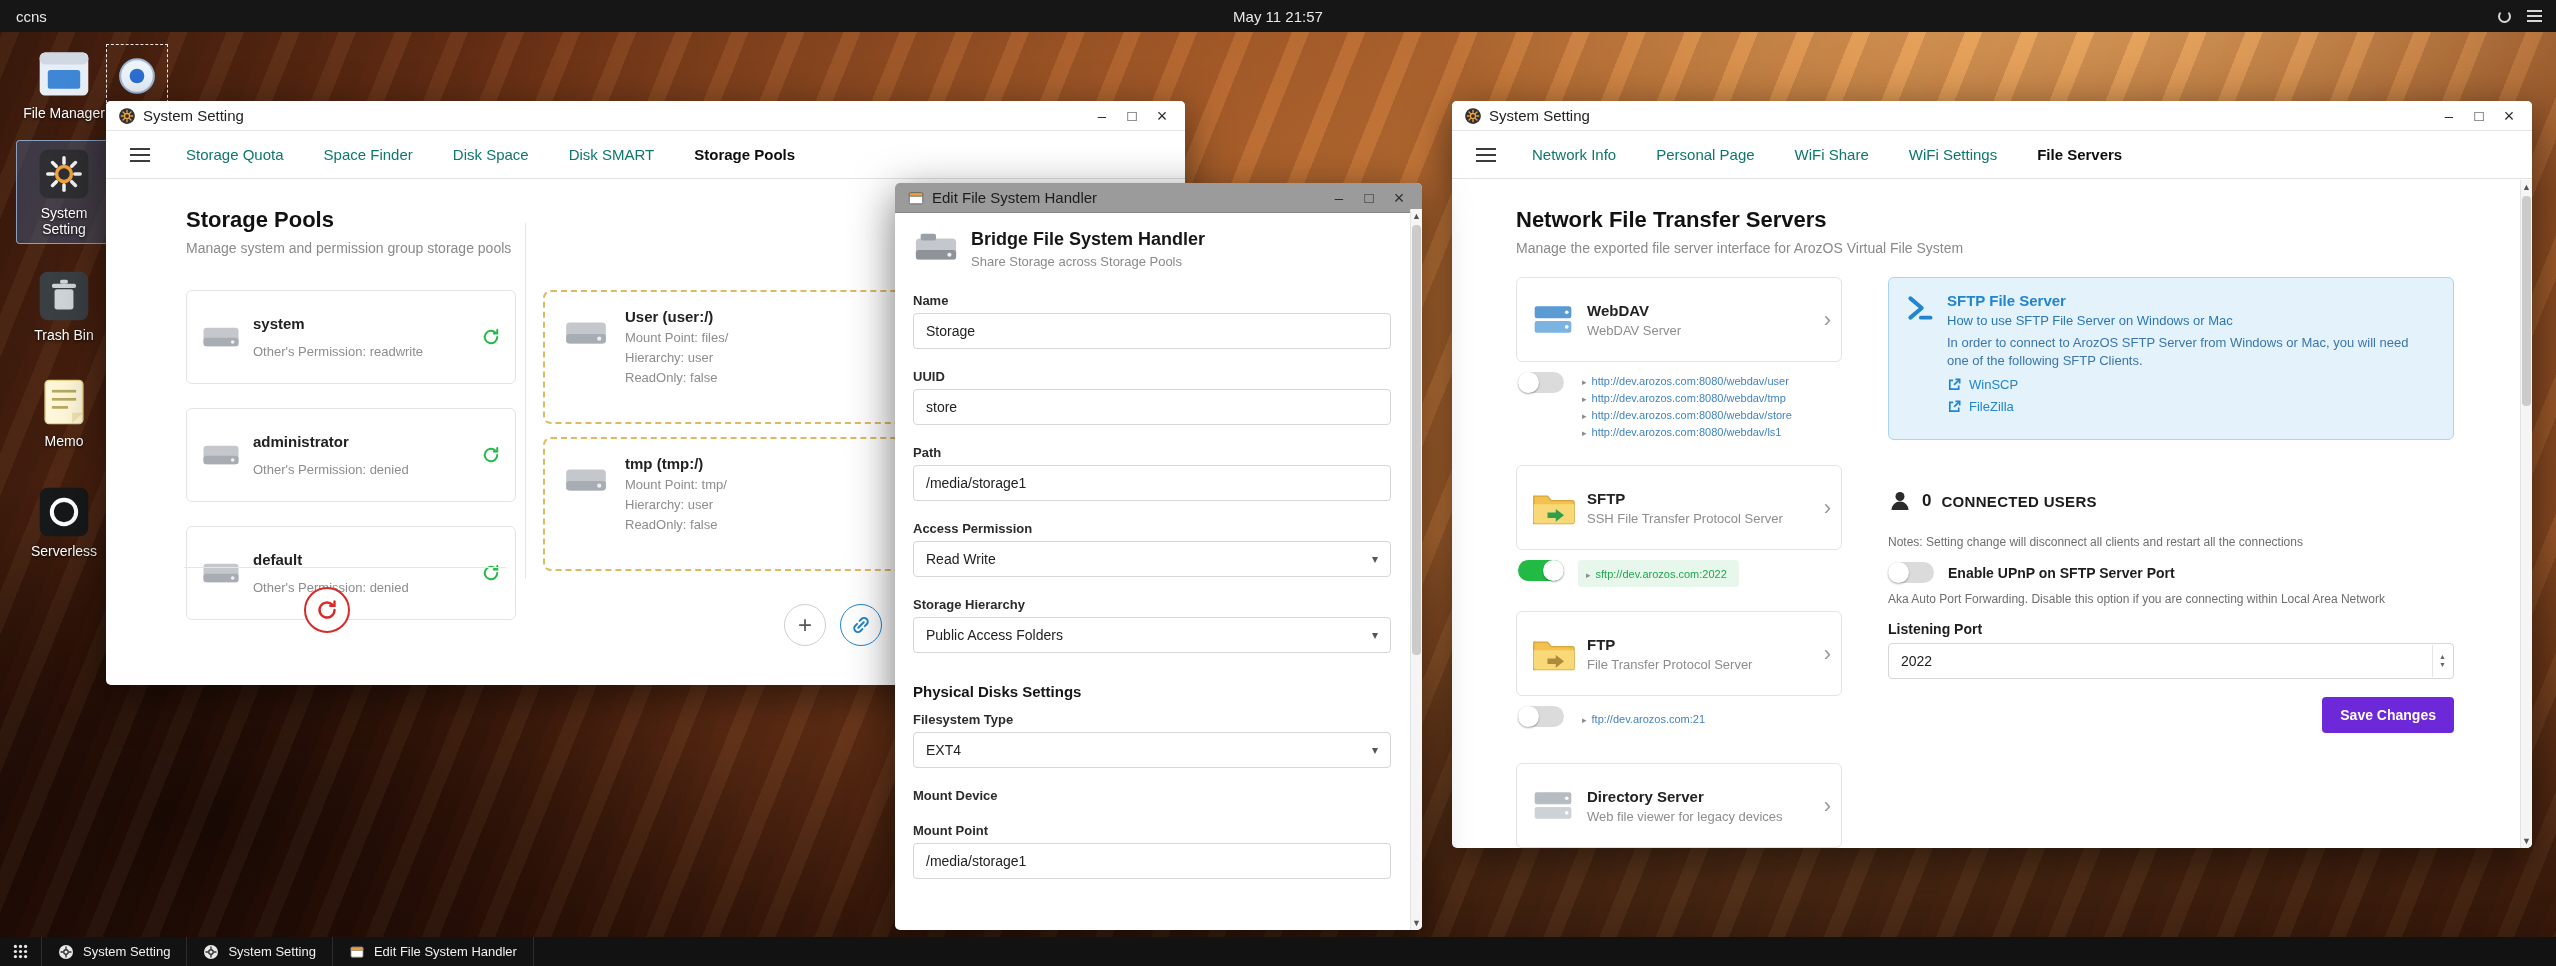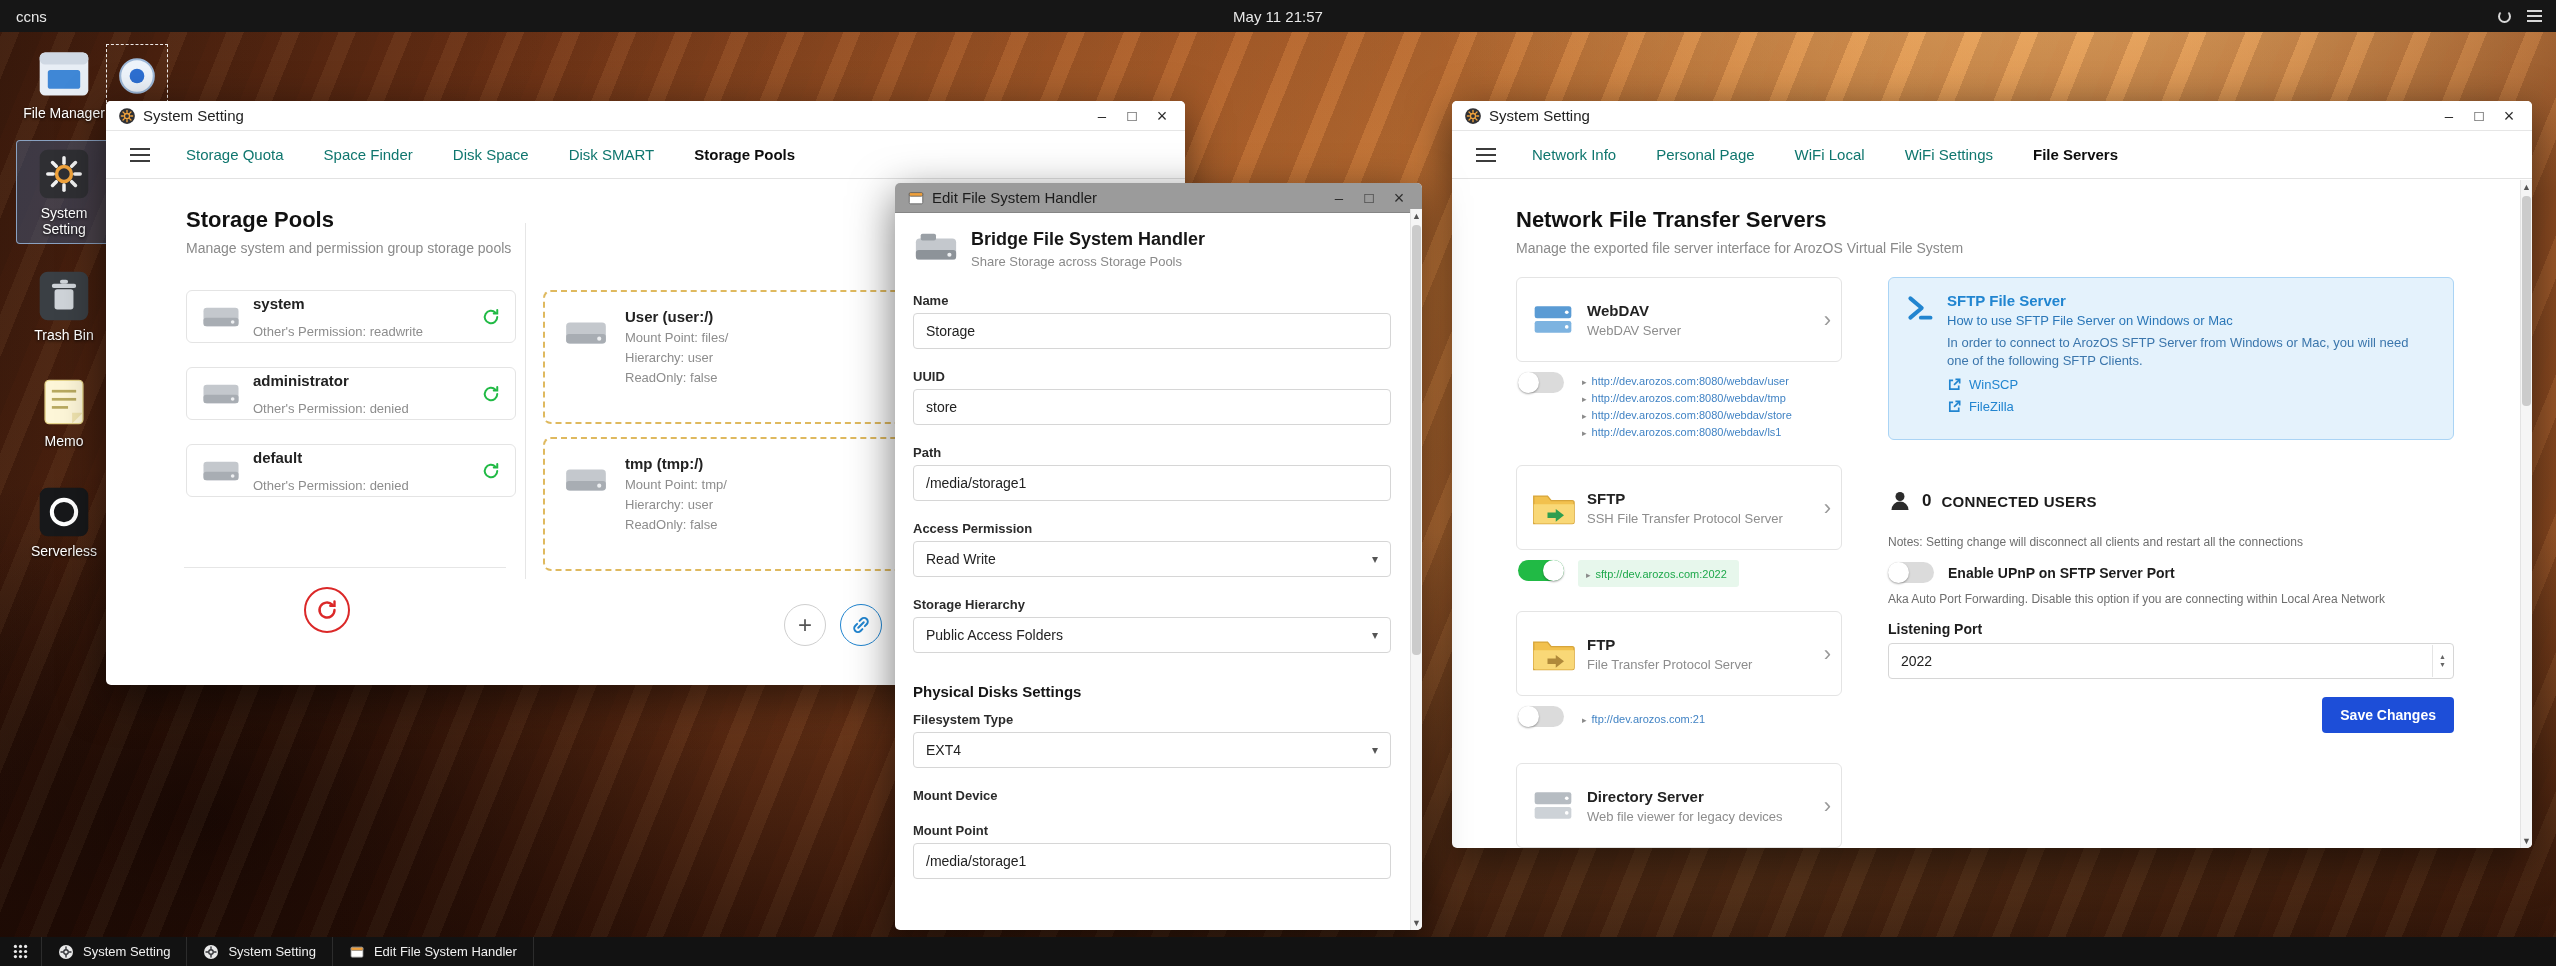--- a/index.html
+++ b/index.html
@@ -50,21 +50,21 @@
   .burger { width:20px; margin:0 16px 0 14px; flex:none; }
   .burger span { display:block; height:2px; background:#3c3c3c; margin:4px 0; }
   .tab { padding:0 20px; font-size:15px; color:#0f766e; line-height:48px; white-space:nowrap; }
   .tab.active { font-weight:700; color:#0d0d0d; }
   .sec-title { font-size:22px; font-weight:700; color:#111; }
   .sec-sub { font-size:14px; color:#8a8a8a; margin-top:7px; }
 
   
   .w1-head { position:absolute; left:80px; top:106px; }
   .w1-left { position:absolute; left:80px; top:189px; width:330px; }
-  .pool-card { height:53px; border:1px solid #e4e4e4; border-radius:6px; background:#fff;
+  .pool-card { height:94px; border:1px solid #e4e4e4; border-radius:6px; background:#fff;
     display:flex; align-items:center; padding:0 14px; margin-bottom:24px; }
   .pc-disk { width:40px; height:30px; flex:none; }
   .pc-text { margin-left:12px; }
   .pc-name { font-size:15px; font-weight:700; color:#222; }
   .pc-perm { font-size:13px; color:#8d8d8d; margin-top:12px; }
   .pc-sync { margin-left:auto; width:20px; height:20px; }
   .w1-divider-v { position:absolute; left:419px; top:122px; height:356px; width:1px; background:#e6e6e6; }
   .w1-divider-h { position:absolute; left:78px; top:466px; width:322px; height:1px; background:#e6e6e6; }
   .w1-right { position:absolute; left:437px; top:189px; width:560px; }
   .mount-card { height:134px; border:2px dashed #dfb95e; border-radius:8px; padding:16px 18px; margin-bottom:13px; display:flex; background:#fff; }
@@ -139,21 +139,21 @@
   .conn-label { font-size:15px; font-weight:700; color:#1b1b1b; letter-spacing:.3px; }
   .conn-note { position:absolute; top:258px; left:0; font-size:12px; color:#6e6e6e; }
   .upnp-row { position:absolute; top:285px; left:0; display:flex; align-items:center; }
   .upnp-label { font-size:14px; font-weight:700; color:#1d1d1d; margin-left:14px; }
   .upnp-desc { position:absolute; top:315px; left:0; font-size:12px; color:#6e6e6e; }
   .port-label { position:absolute; top:344px; left:0; font-size:14px; font-weight:700; color:#1d1d1d; }
   .port-box { position:absolute; top:366px; left:0; width:566px; height:36px; border:1px solid #d6d6d6; border-radius:4px; background:#fff; }
   .port-box input { position:absolute; inset:0; border:none; outline:none; padding:0 12px; font-size:14px; font-family:inherit; color:#222; background:transparent; width:100%; }
   .spin { position:absolute; right:1px; top:1px; bottom:1px; width:20px; border-left:1px solid #e4e4e4;
     display:flex; flex-direction:column; align-items:center; justify-content:center; font-size:7px; color:#666; line-height:8px; }
-  .save-btn { position:absolute; right:0; top:420px; background:#1d4ed8; color:#fff; font-size:14px; font-weight:700;
+  .save-btn { position:absolute; right:0; top:420px; background:#6d28d9; color:#fff; font-size:14px; font-weight:700;
     border:none; border-radius:4px; padding:0 18px; height:36px; font-family:inherit; }
 
   
   .taskbar { position:absolute; left:0; right:0; bottom:0; height:29px; background:#121212; z-index:60;
     display:flex; align-items:center; }
   .tb-launch { padding:0 12px; display:flex; align-items:center; height:100%; }
   .tb-sep { width:1px; height:100%; background:#2c2c2c; flex:none; }
   .tk-item { display:flex; align-items:center; gap:9px; padding:0 16px; height:100%; color:#f0f0f0; font-size:13px; white-space:nowrap; }
   .tk-ico { width:16px; height:16px; flex:none; }
 </style>
@@ -394,21 +394,21 @@
     </span>
   </div>
   <div class="tabbar">
     <span class="burger">
         <span></span>
         <span></span>
         <span></span>
       </span>
     <span class="tab">Network Info</span>
     <span class="tab">Personal Page</span>
-    <span class="tab">WiFi Local</span>
+    <span class="tab">WiFi Share</span>
     <span class="tab">WiFi Settings</span>
     <span class="tab active">File Servers</span>
   </div>
 
   <div class="w3-head">
     <div class="sec-title">Network File Transfer Servers</div>
     <div class="sec-sub">Manage the exported file server interface for ArozOS Virtual File System</div>
   </div>
 
   <div class="w3-left">

